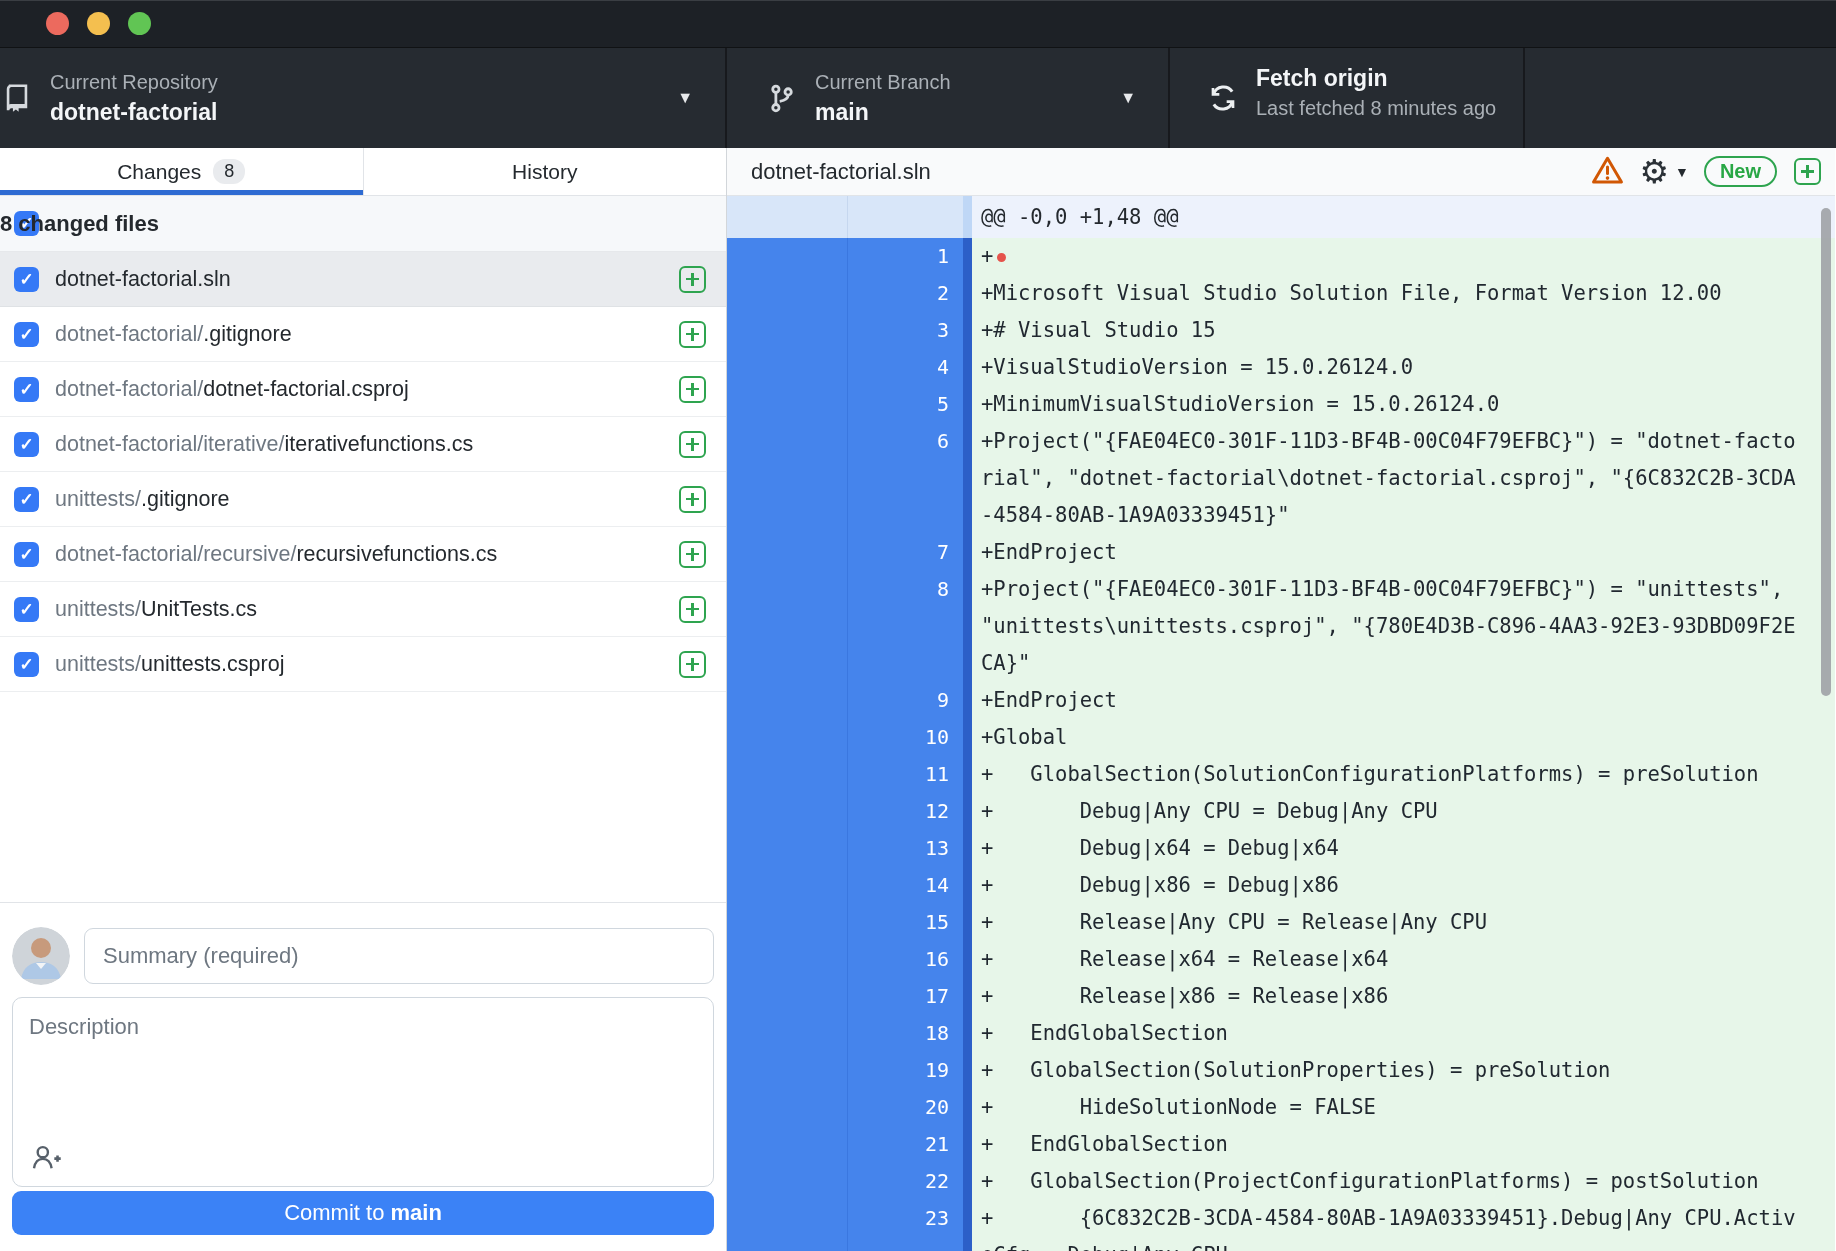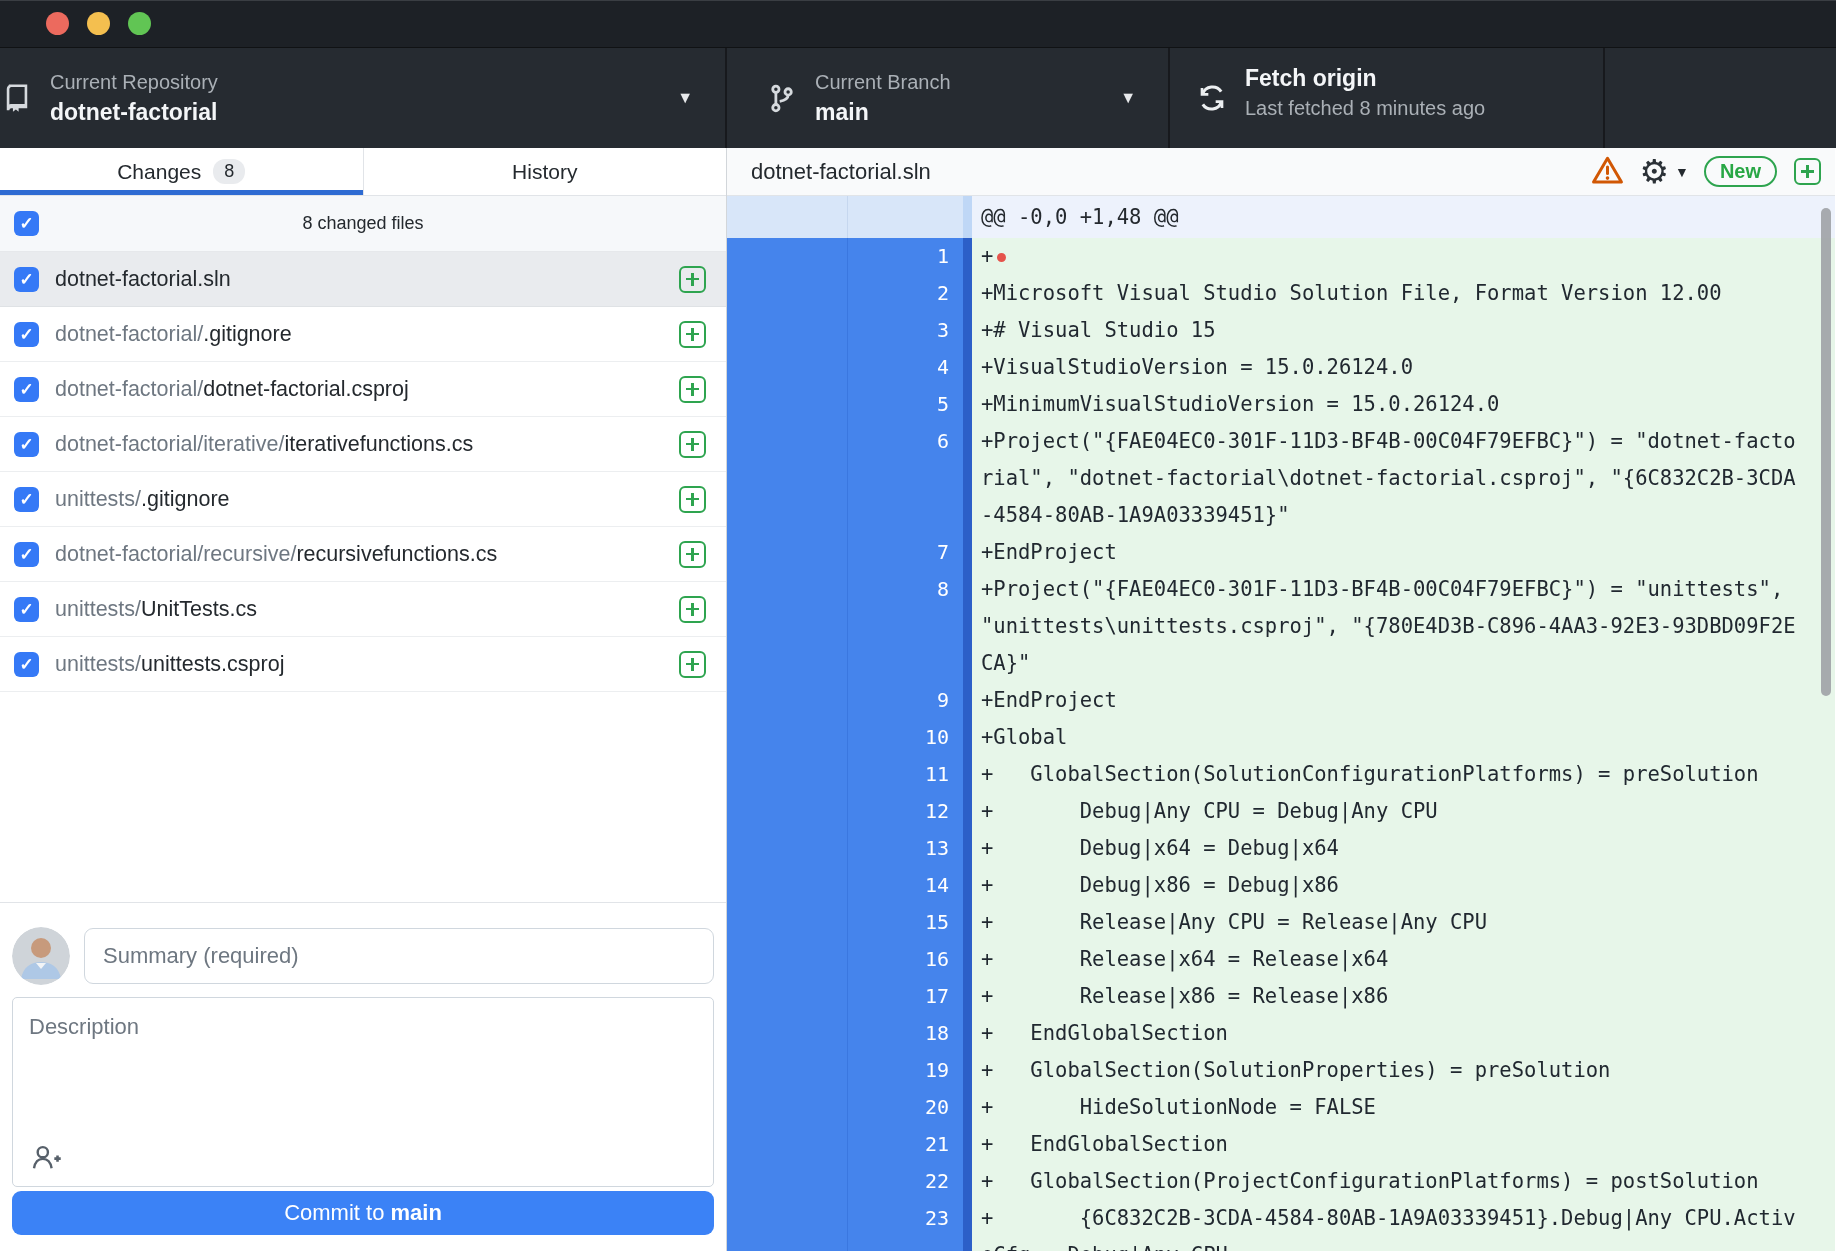--- a/index.html
+++ b/index.html
@@ -10,21 +10,21 @@
   .titlebar { height:48px; background:#1d2126; box-shadow:inset 0 1px 0 #3a3e43;
               border-bottom:1px solid #101214; display:flex; align-items:center; padding-left:46px; }
   .tl { width:23px; height:23px; border-radius:50%; margin-right:18px; }
   .tl.red{ background:#ec6a5e; } .tl.yellow{ background:#f4bf4f; } .tl.green{ background:#61c554; }
 
   
   .toolbar { height:100px; background:#262b31; display:flex; color:#fff; }
   .tb-sec { display:flex; align-items:center; border-right:2px solid #17191d; }
   .tb-sec.repo { width:727px; }
   .tb-sec.branch { width:443px; padding-left:38px; }
-  .tb-sec.fetch { width:435px; padding-left:25px; }
+  .tb-sec.fetch { width:355px; padding-left:36px; }
   .tb-sec.rest { flex:1; border-right:none; }
   .tb-icon { width:34px; display:flex; justify-content:center; margin-right:16px; flex:none; }
   .tb-text .lbl { font-size:20px; color:#aab0b6; margin-bottom:5px; }
   .tb-text .val { font-size:23px; font-weight:bold; color:#f4f6f8; }
   .caret { margin-left:auto; margin-right:32px; color:#e8eaec; font-size:16px; }
 
   
   .main { display:flex; height:1103px; }
   .sidebar { width:727px; border-right:1px solid #d2d6da; display:flex; flex-direction:column; background:#fff; }
   .diffcol { width:1108px; display:flex; flex-direction:column; position:relative; }
@@ -33,22 +33,22 @@
   .tabs { height:48px; display:flex; border-bottom:1px solid #e1e4e8; flex:none; }
   .tab { flex:1; display:flex; align-items:center; justify-content:center; font-size:21px;
          color:#24292e; position:relative; cursor:default; }
   .tab + .tab { border-left:1px solid #e1e4e8; }
   .tab.active::after { content:""; position:absolute; left:0; right:0; bottom:0; height:5px; background:#2e6bd2; }
   .badge { background:#e9ebee; color:#24292e; font-size:18px; border-radius:12px; padding:2px 11px; margin-left:12px; }
 
   
   .list-header { height:56px; background:#f6f8fa; border-bottom:1px solid #e6e8eb;
                  display:flex; align-items:center; padding-left:14px; position:relative; flex:none; }
-  .list-header .center-label { position:absolute; left:0; right:0; text-align:center;
-                 font-size:18px; color:#24292e; }
+  .list-header .center-label { position:absolute; left:0; right:0; 
+                 font-size:22px; color:#24292e;font-weight:bold; }
   .cbx { width:25px; height:25px; border-radius:6px; background:#3579f6; flex:none;
          display:flex; align-items:center; justify-content:center; }
   .cbx::after { content:"✓"; color:#fff; font-size:17px; font-weight:bold; }
   .file-row { height:55px; display:flex; align-items:center; padding:0 20px 0 14px;
               border-bottom:1px solid #eceef0; }
   .file-row.selected { background:#e9ebee; border-bottom:1px solid #dfe2e5; }
   .fpath { margin-left:16px; font-size:21.5px; white-space:nowrap; overflow:hidden; }
   .fdir { color:#6e7781; } .fname { color:#24292e; }
   .plus-box { width:27px; height:27px; border:2.5px solid #2ea44f; border-radius:6px;
               margin-left:auto; position:relative; flex:none; }
@@ -58,21 +58,21 @@
 
   
   .commit-box { margin-top:auto; border-top:1px solid #e1e4e8; padding:24px 12px 16px; flex:none; }
   .commit-top { display:flex; gap:14px; align-items:center; }
   .avatar { width:58px; height:58px; border-radius:50%; overflow:hidden; flex:none; }
   .summary-input { flex:1; height:56px; border:1px solid #d0d7de; border-radius:9px;
                    font-size:22px; padding:0 18px; color:#24292e; outline:none;
                    font-family:"Liberation Sans", sans-serif; }
   .summary-input::placeholder, .desc-area::placeholder { color:#6e7781; opacity:1; }
   .desc-wrap { position:relative; margin-top:12px; }
-  .desc-area { width:100%; height:190px; border:1px solid #d0d7de; border-radius:5px;
+  .desc-area { width:100%; height:190px; border:1px solid #d0d7de; border-radius:10px;
                font-size:22px; padding:16px 16px; color:#24292e; resize:none; outline:none;
                font-family:"Liberation Sans", sans-serif; }
   .coauthor-icon { position:absolute; left:18px; bottom:16px; color:#57606a; }
   .commit-btn { display:block; width:100%; height:44px; border:none;
                 border-radius:9px; background:#3b82f6; color:#fff; font-size:22px;
                 font-family:Liberation Sans, sans-serif; }
   .commit-btn b { font-weight:bold; }
 
   
   .diff-header { height:48px; background:#f9fafb; border-bottom:1px solid #e1e4e8;

